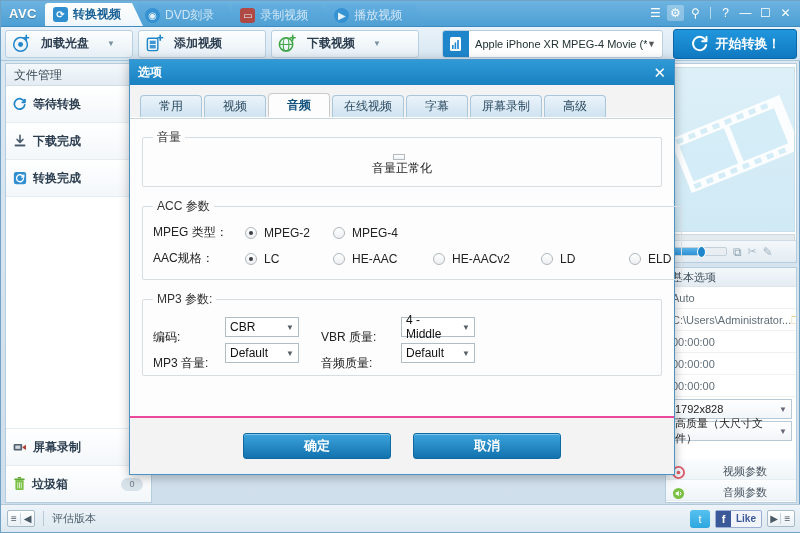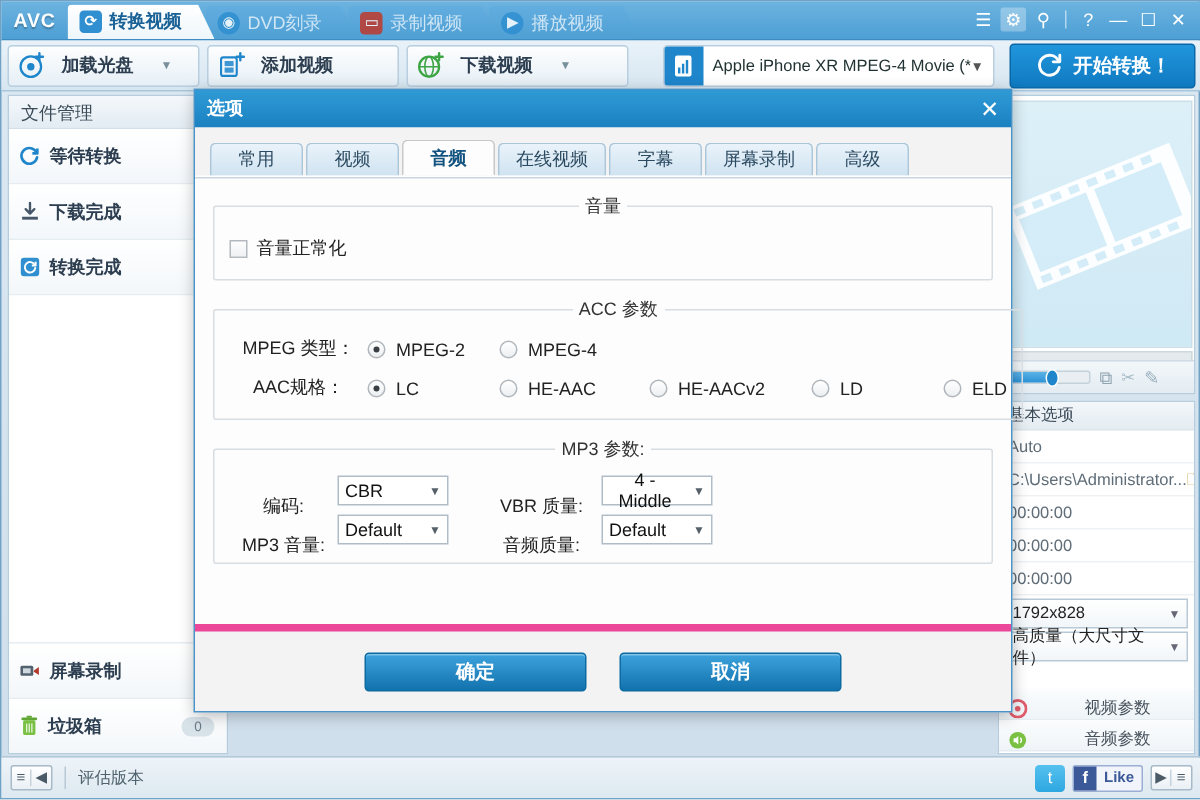--- a/index.html
+++ b/index.html
@@ -265,21 +265,21 @@
     background: #fdfdfd; color: #13537f; font-weight: bold; height: 24px;
     border-color: #c9c9c9; border-bottom: 1px solid #fdfdfd;
   }
   .m-content {
     position: absolute; left: 0; top: 33px; right: 0; bottom: 58px;
     background: #fdfdfd; border-top: 1px solid #c9d6e0;
     padding: 10px 12px 0 12px;
   }
   fieldset {
     border: 1px solid #d8dde1; border-radius: 2px;
-    padding: 6px 10px 9px 10px; margin-bottom: 11px; text-align: center;
+    padding: 6px 10px 9px 10px; margin-bottom: 11px;
   }
   legend { font-size: 12px; color: #333; padding: 0 4px; }
   .frow { display: flex; align-items: center; height: 23px; font-size: 12px; color: #222; }
   .flab { width: 92px; flex: none; }
   .flab.w72 { width: 72px; margin-top: 20px; }
   .slider {
     width: 220px; height: 4px; background: #9aa3aa; border-radius: 2px;
     position: relative; margin: 0 8px;
   }
   .slider .knob {
@@ -303,21 +303,21 @@
     width: 4px; height: 4px; border-radius: 50%; background: #3a3f44;
   }
   .sel {
     height: 20px; border: 1px solid #b0bcc6; background: #fff;
     display: inline-flex; align-items: center; padding: 0 4px;
     font-size: 12px; color: #111; min-width: 66px;
   }
   .sel .cr { margin-left: auto; padding-left: 8px; color: #56606a; font-size: 8px; }
   .m-foot {
     position: absolute; left: 0; right: 0; bottom: 0; height: 58px;
-    background: #f3f3f3; border-top: 5px solid #ec4899;
+    background: #f3f3f3; border-top: 2px solid #ec4899;
     display: flex; align-items: center; justify-content: center; gap: 22px;
   }
   .dlgbtn {
     width: 148px; height: 26px; border-radius: 3px;
     background: linear-gradient(#3da3dd, #1272ad);
     border: 1px solid #0d6ba2;
     color: #fff; font-size: 13px; font-weight: bold;
     display: flex; align-items: center; justify-content: center;
     box-shadow: inset 0 1px 0 rgba(255,255,255,.35);
   }
@@ -577,21 +577,21 @@
         <div class="m-tab">在线视频</div>
         <div class="m-tab">字幕</div>
         <div class="m-tab">屏幕录制</div>
         <div class="m-tab">高级</div>
       </div>
 
       <div class="m-content">
 
         <fieldset>
           <legend>音量</legend>
-          <div class="frow" style="margin-top:2px;">
+          <div class="frow" style="margin-top:2px;flex-direction:column;">
             <span class="chk"></span>
             <span>音量正常化</span>
           </div>
         </fieldset>
 
         <fieldset>
           <legend>ACC 参数</legend>
           <div class="frow">
             <span class="flab">MPEG 类型：</span>
             <span class="radio-item" style="width:88px;">

